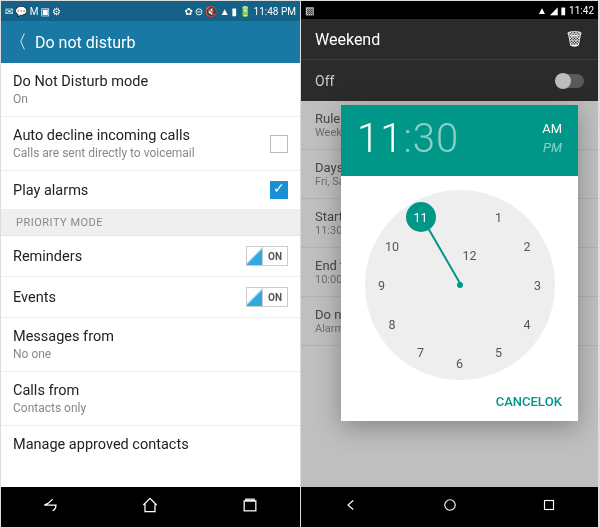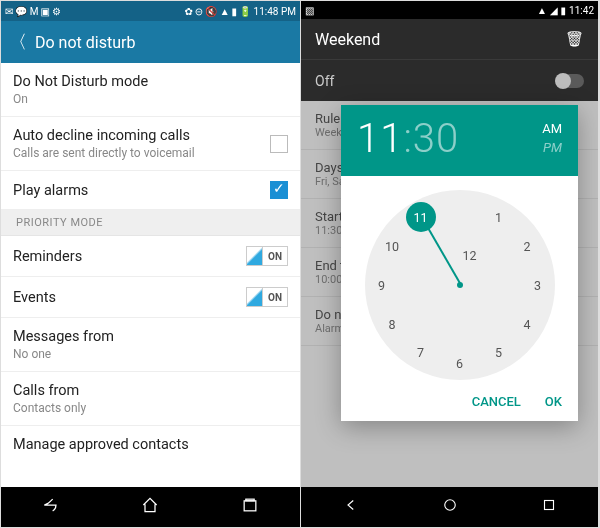--- a/index.html
+++ b/index.html
@@ -50,21 +50,21 @@
   .dlg-time .sel { color: #fff; }
   .dlg-time .un { color: rgba(255,255,255,0.55); }
   .dlg-ampm { margin-left: auto; font-size: 13px; line-height: 1.4; text-align: right; }
   .dlg-ampm .sel { color: #fff; }
   .dlg-ampm .un { color: rgba(255,255,255,0.55); font-style: italic; }
   .clock { position: relative; width: 190px; height: 190px; margin: 14px auto 6px; border-radius: 50%; background: #eeeeee; }
   .clock .num { position: absolute; width: 24px; height: 24px; display: flex; align-items: center; justify-content: center; font-size: 12.5px; color: #555; transform: translate(-50%,-50%); }
   .clock .hand { position: absolute; left: 50%; top: 50%; height: 65px; width: 2px; background: #009688; transform-origin: top center; }
   .clock .knob { position: absolute; width: 30px; height: 30px; border-radius: 50%; background: #009688; color: #fff; display: flex; align-items: center; justify-content: center; font-size: 12.5px; transform: translate(-50%,-50%); }
   .clock .cdot { position: absolute; left: 50%; top: 50%; width: 6px; height: 6px; background: #009688; border-radius: 50%; transform: translate(-50%,-50%); }
-  .dlg-actions { display: flex; justify-content: flex-end; gap: 24px; padding: 8px 16px 12px; color: #009688; font-size: 13px; font-weight: 500; }
+  .dlg-actions { display: flex; justify-content: flex-end; padding: 8px 16px 12px; color: #009688; font-size: 13px; font-weight: 500; }
   .navbar-r { position: absolute; bottom: 0; left: 0; right: 0; height: 40px; background: #000; display: flex; justify-content: space-around; align-items: center; }
   .navbar-r svg { width: 18px; height: 18px; fill: none; stroke: #fff; stroke-width: 1.5; }
 </style>
 </head>
 <body>
 
 <div class="wrap">
 
   <div class="phone left">
     <div class="status-l">

